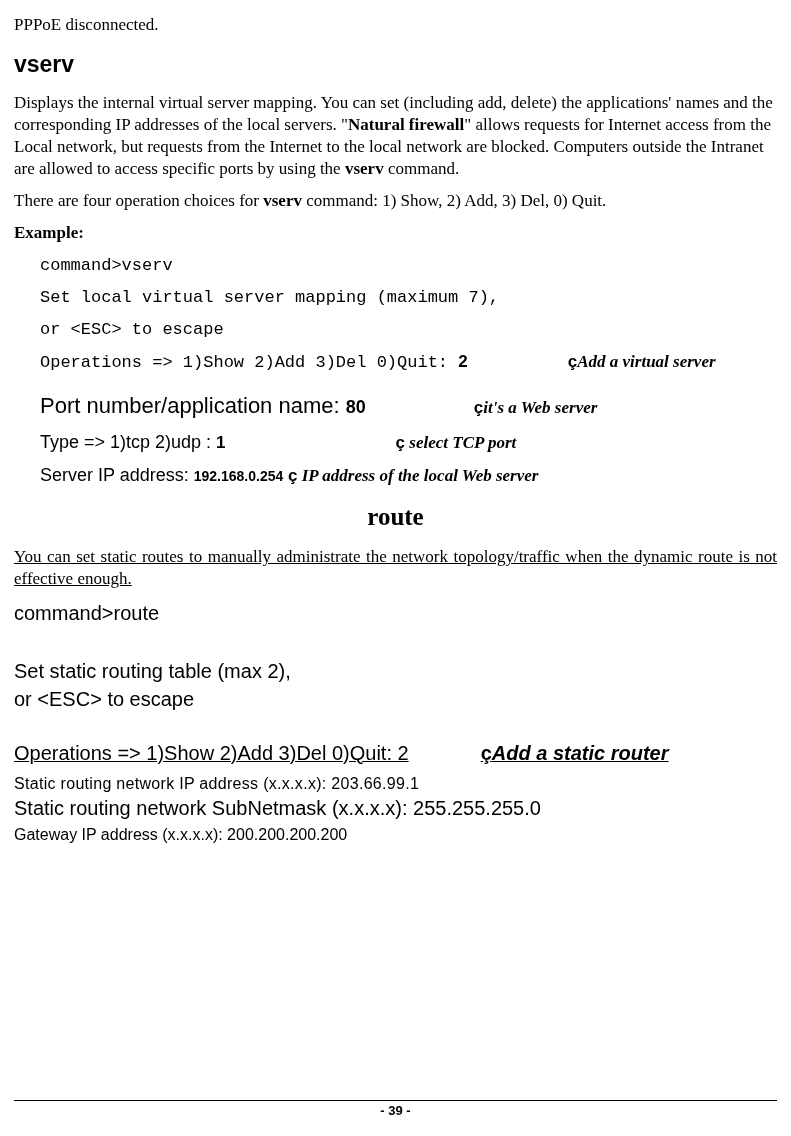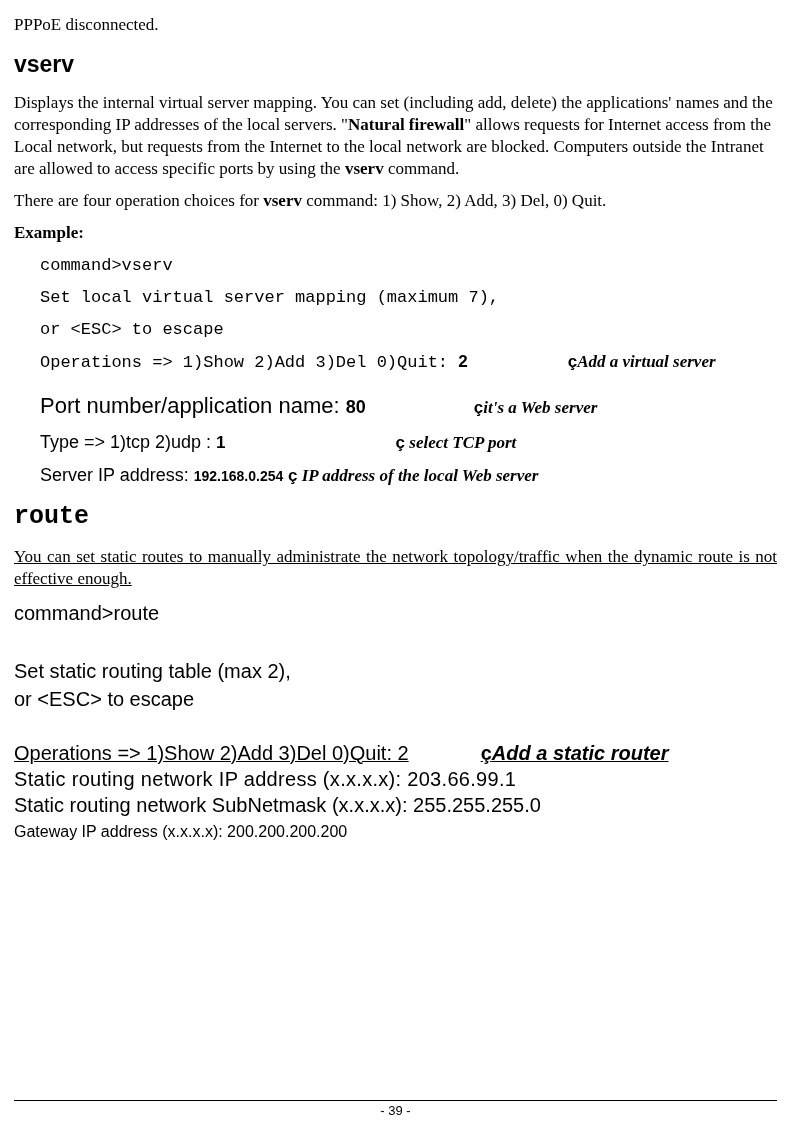--- a/index.html
+++ b/index.html
@@ -17,44 +17,45 @@
   .sans { font-family: Arial, Helvetica, sans-serif; }
   .mono { font-family: "Courier New", Courier, monospace; }
   .cond { font-family: "Arial Narrow", Arial, Helvetica, sans-serif; }
   h2.heading1 {
     font-family: Arial, Helvetica, sans-serif;
     font-weight: bold;
     font-size: 23px;
     margin: 14px 0 12px 0;
   }
   h2.heading2 {
-    font-family: Liberation Mono, monospace;
+    font-family: Liberation Serif, serif;
     font-weight: bold;
     font-size: 25px;
     margin: 14px 0 12px 0;
+    text-align: center;
   }
   .bold { font-weight: bold; }
   .ital { font-style: italic; text-align: center; }
   .indent { margin-left: 26px; }
   .spaced { margin-top: 10px; margin-bottom: 10px; }
   .row { display: block; margin-top: 10px; margin-bottom: 10px; }
   .arrow { font-family: Arial, sans-serif; font-weight: bold; }
   .footer-wrap {
     position: absolute;
     left: 0; right: 0;
     top: 1100px;
     text-align: center;
   }
   .hr {
     border-top: 1px solid #000;
     margin: 0 14px 2px 14px;
   }
   .pagenum {
     font-family: "Arial Narrow", Arial, Helvetica, sans-serif;
-    font-weight: normal;
+    font-weight: bold;
     font-size: 13px;
   }
   .gap { display:inline-block; }
   .justify { text-align: justify; text-decoration: underline; }
 </style>
 </head>
 <body>
 
 <div class="para">PPPoE disconnected.</div>
 
@@ -100,20 +101,20 @@
 
 <div class="cond" style="font-size:20px;margin-top:6px">Set static routing table (max 2),</div>
 <div class="cond" style="font-size:20px;margin-top:2px">or &lt;ESC&gt; to escape</div>
 
 <div style="height:22px"></div>
 
 <div class="justify" style="margin-top:6px">
   <span class="cond" style="font-size:20px">Operations =&gt; 1)Show 2)Add 3)Del 0)Quit: 2</span><span class="gap" style="width:72px"></span><span class="arrow" style="font-size:20px">ç</span><span class="cond bold ital" style="font-size:20px">Add a static router</span>
 </div>
 
-<div class="cond" style="font-size:20px;margin-top:0;letter-spacing:0.3px">Static routing network IP address (x.x.x.x): 203.66.99.1</div>
+<div class="cond" style="font-size:16px;margin-top:8px;letter-spacing:0.3px">Static routing network IP address (x.x.x.x): 203.66.99.1</div>
 <div class="cond" style="font-size:20px;">Static routing network SubNetmask (x.x.x.x): 255.255.255.0</div>
 <div class="cond" style="font-size:16px;margin-top:4px">Gateway IP address (x.x.x.x): 200.200.200.200</div>
 
 <div class="footer-wrap">
   <div class="hr"></div>
   <div class="pagenum">- 39 -</div>
 </div>
 
 </body></html>

